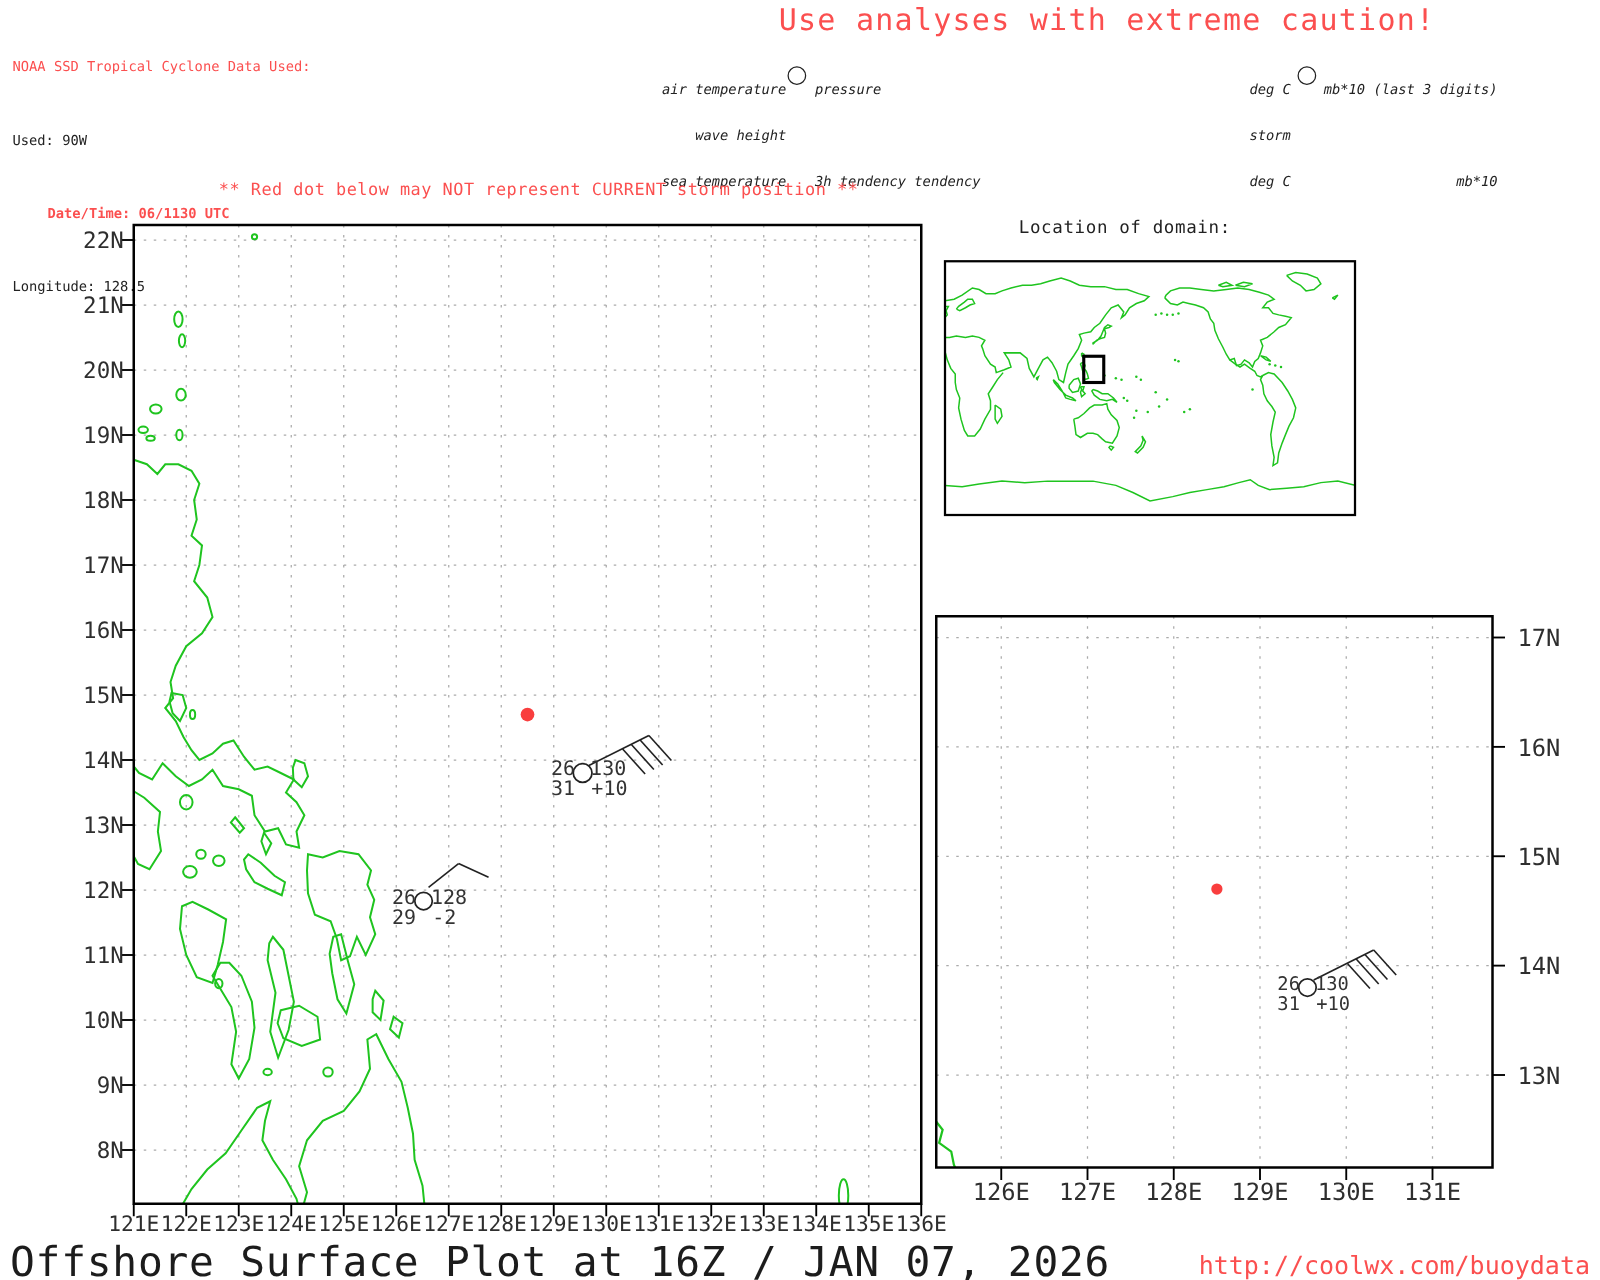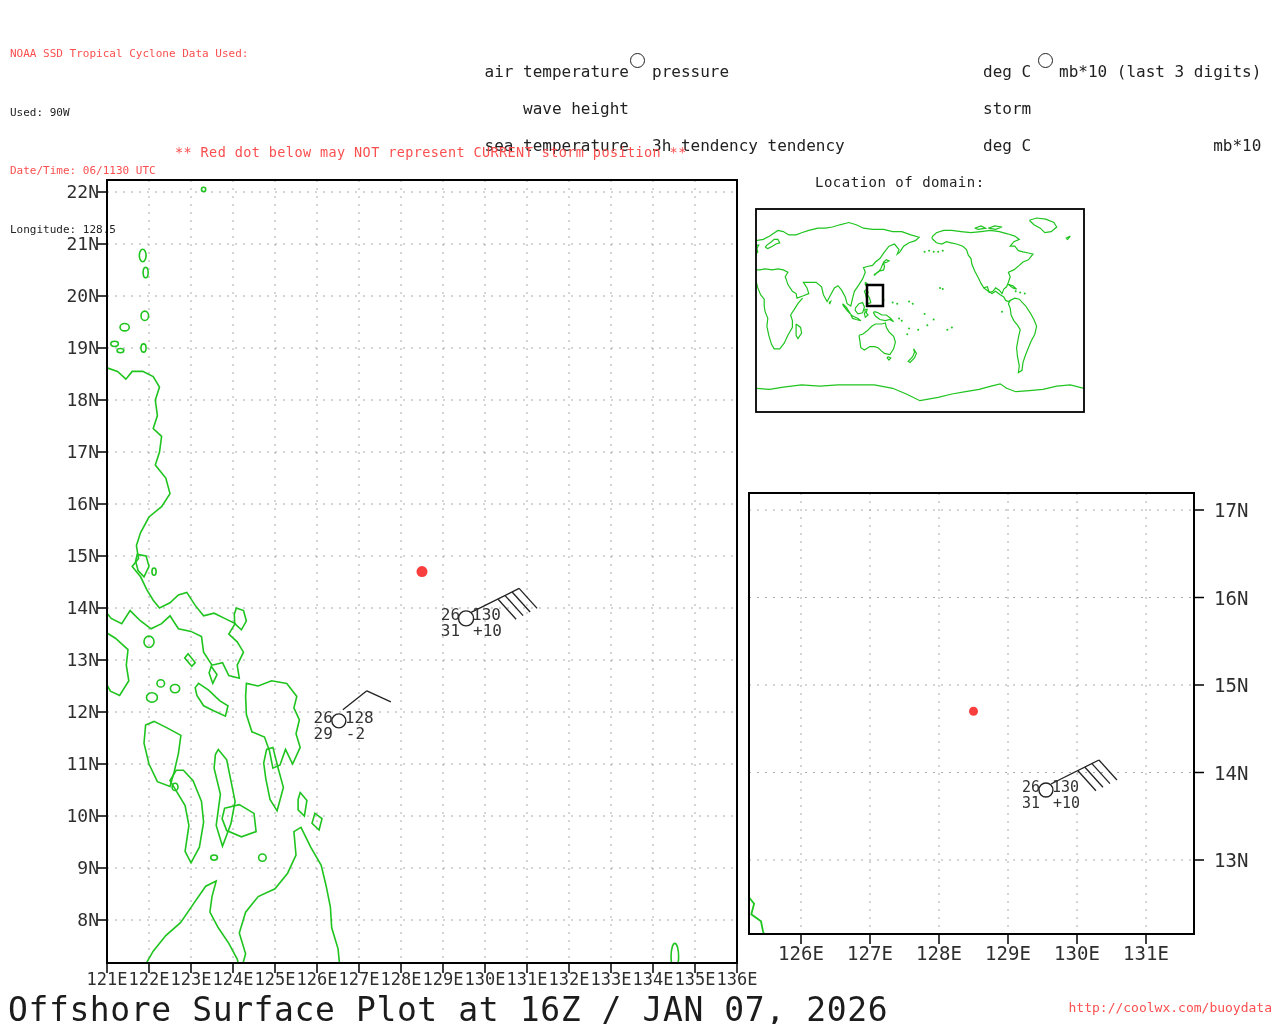--- a/index.html
+++ b/index.html
@@ -2,40 +2,41 @@
 <html><head>
 <meta charset="utf-8">
 <style>
   html,body{margin:0;padding:0;background:#fff;}
   .page{position:relative;width:1280px;height:1024px;background:#ffffff;overflow:hidden;
         font-family:"DejaVu Sans Mono", monospace;color:#222;}
   .abs{position:absolute;white-space:pre;}
   .red{color:#fb4f4f;}
   .hdr{font-size:11px;line-height:19.5px;}
   .caution{font-size:24px;letter-spacing:1px;}
-  .legend{font-size:16px;line-height:12.4px;}
+  .legend{font-size:11px;line-height:12.4px;font-style:italic;}
   .lg-circle{position:absolute;width:13px;height:13px;border:1.5px solid #222;border-radius:50%;background:transparent;}
   .warn{font-size:13.5px;letter-spacing:0.4px;}
   .wtitle{font-size:14px;letter-spacing:0.5px;color:#222;}
   .ftitle{font-size:33px;font-weight:200;letter-spacing:0.6px;color:#1c1c1c;}
-  .furl{font-size:13px;}
+  .furl{font-size:20px;}
   svg text{font-family:"DejaVu Sans Mono", monospace;}
 </style>
 </head>
 <body>
 
 <div class="page">
 
   <div class="abs hdr" style="left:10px;top:5px;">
     <div class="red">NOAA SSD Tropical Cyclone Data Used:</div>
     <div>Used: 90W</div>
-    <div class="red" style="font-weight:normal;">Date/Time: 06/1130 UTC</div>
+    <div class="red" style="font-weight:bold;margin-left:28px;">Date/Time: 06/1130 UTC</div>
     <div>Longitude: 128.5</div>
   </div>
 
+  <div class="abs red caution" style="left:623px;top:2px;">Use analyses with extreme caution!</div>
 
   <div>
     <div class="abs legend" style="right:651px;top:41px;text-align:right;">
       <div>air temperature</div>
       <div>wave height</div>
       <div>sea temperature</div>
     </div>
     <div class="lg-circle" style="left:630px;top:53px;"></div>
     <div class="abs legend" style="left:652px;top:41px;">
       <div>pressure</div>

